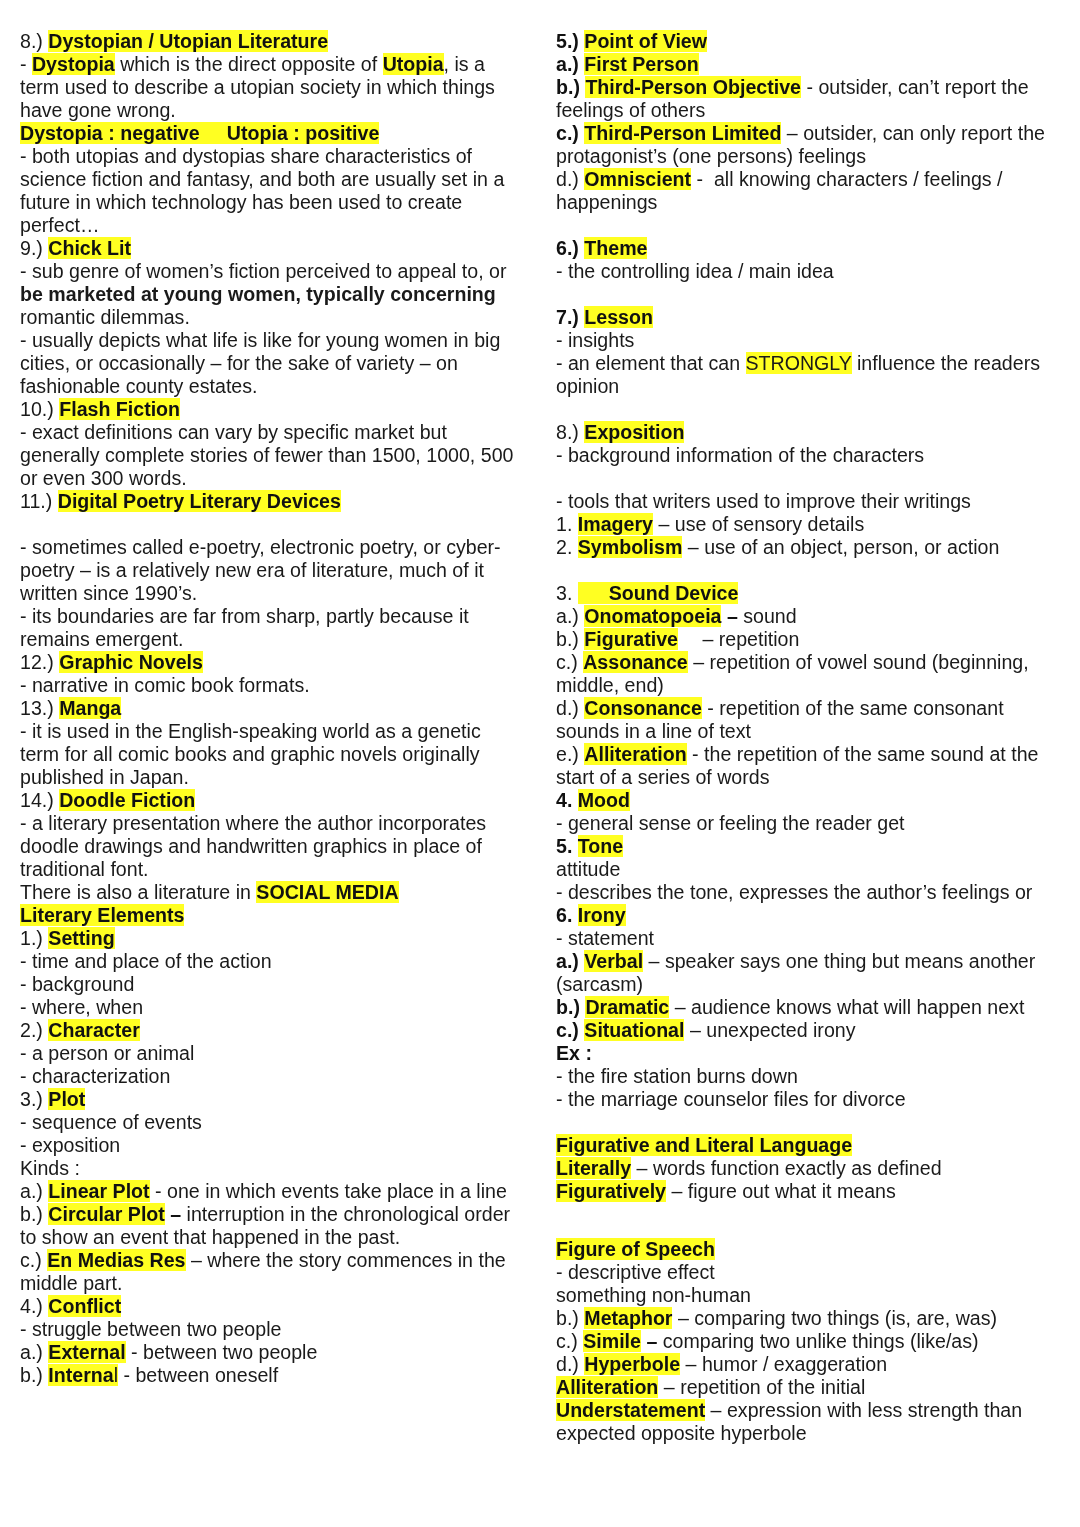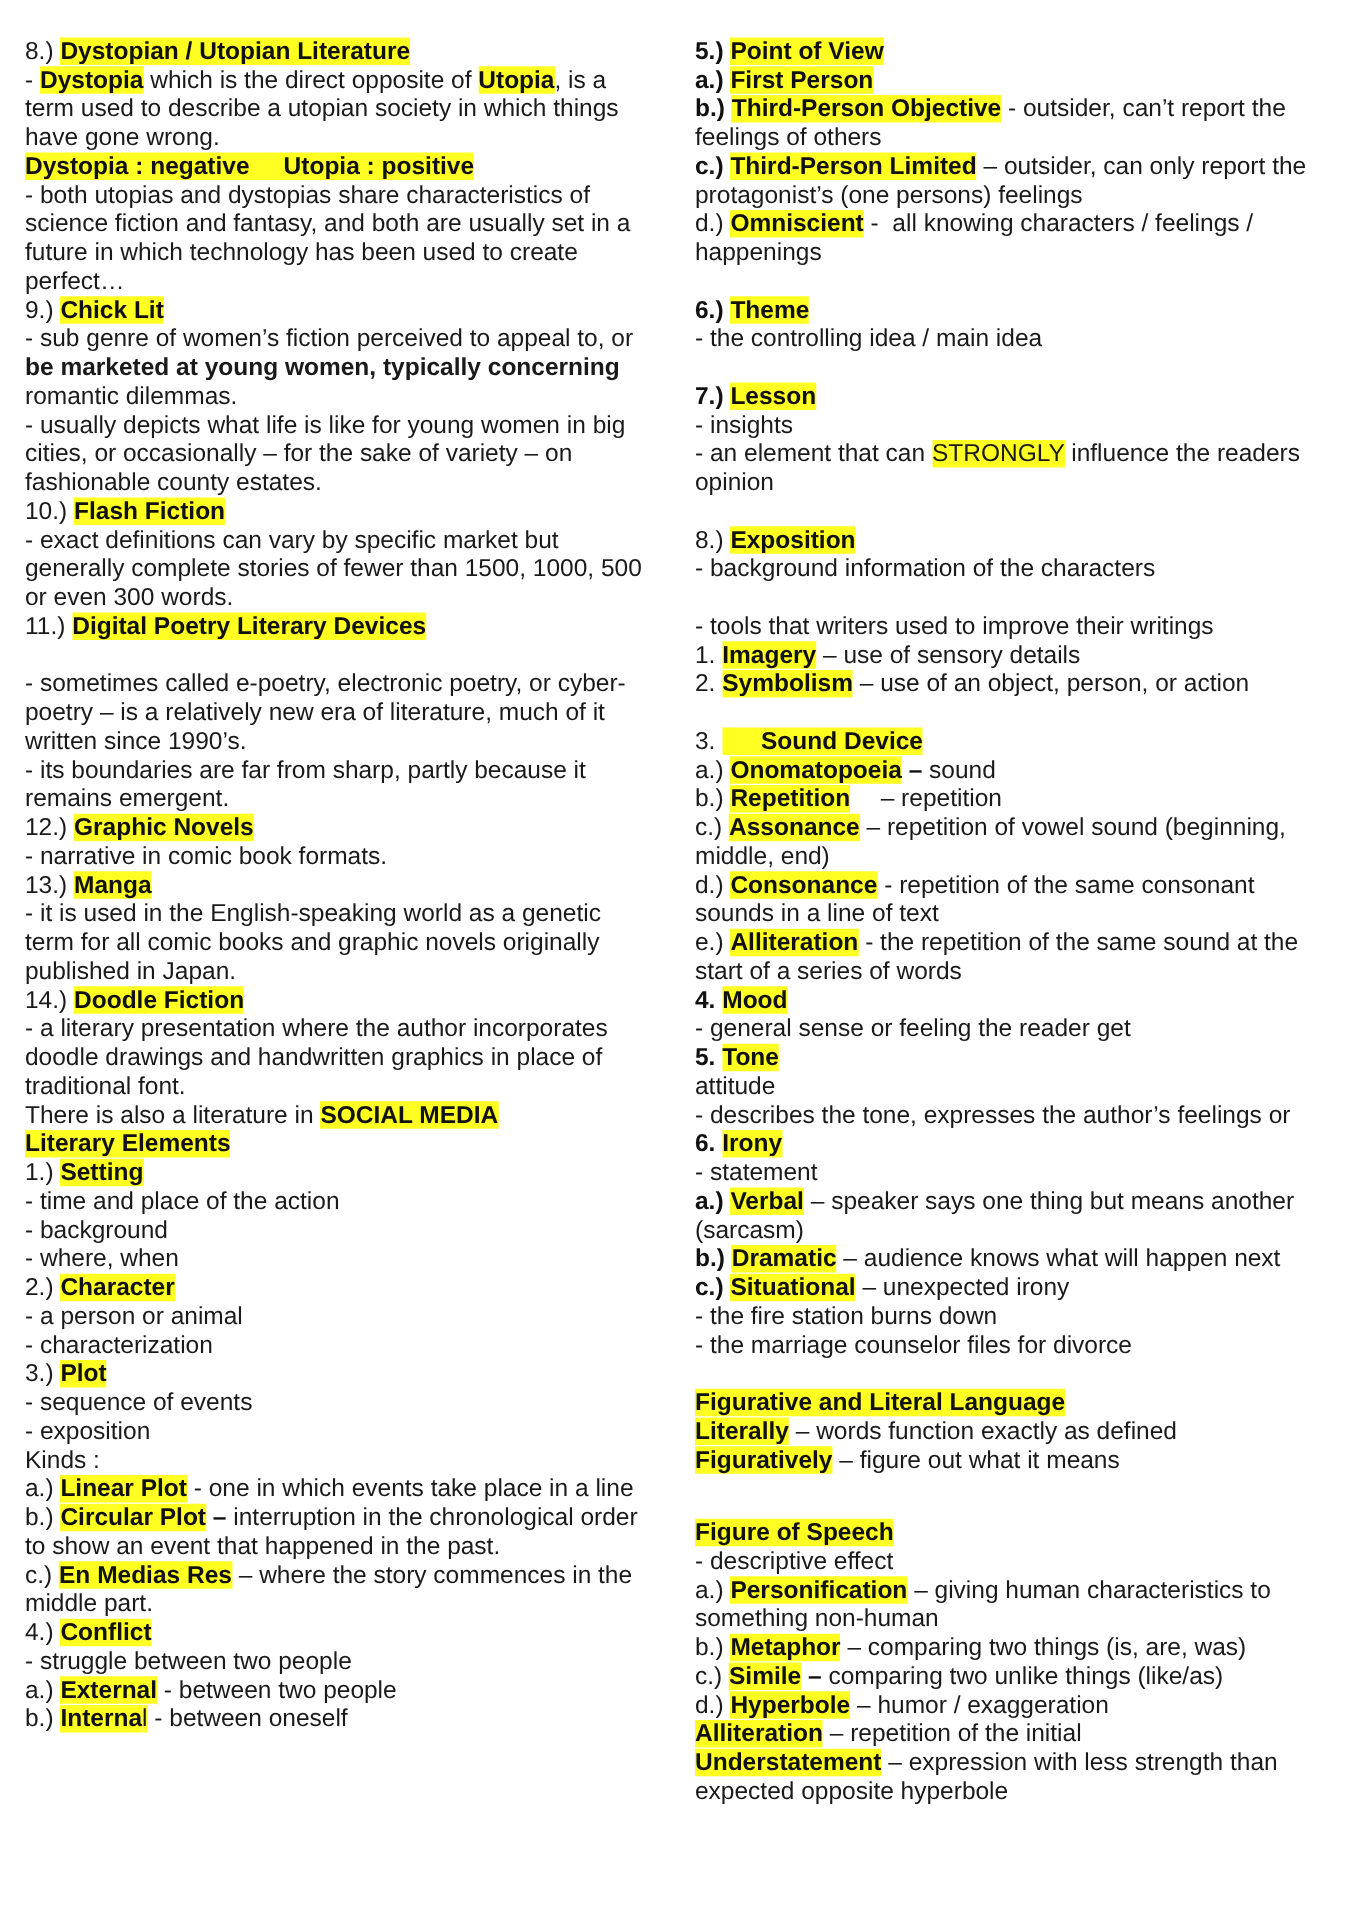--- a/index.html
+++ b/index.html
@@ -101,49 +101,49 @@
     <div class="blank"></div>
     <div class="line"><span class="" style="white-space: pre;">8.) </span><span class="b hl" style="white-space: pre;">Exposition</span></div>
     <div class="line"><span class="" style="white-space: pre;">- background information of the characters</span></div>
     <div class="blank"></div>
     <div class="line"><span class="" style="white-space: pre;">- tools that writers used to improve their writings</span></div>
     <div class="line"><span class="" style="white-space: pre;">1. </span><span class="b hl" style="white-space: pre;">Imagery</span><span class="" style="white-space: pre;"> – use of sensory details</span></div>
     <div class="line"><span class="" style="white-space: pre;">2. </span><span class="b hl" style="white-space: pre;">Symbolism</span><span class="" style="white-space: pre;"> – use of an object, person, or action</span></div>
     <div class="blank"></div>
     <div class="line"><span class="" style="white-space: pre;">3. </span><span class="b hl" style="white-space: pre; padding-left: 31px;">Sound Device</span></div>
     <div class="line"><span class="" style="white-space: pre;">a.) </span><span class="b hl" style="white-space: pre;">Onomatopoeia</span><span class="b" style="white-space: pre;"> –</span><span class="" style="white-space: pre;"> sound</span></div>
-    <div class="line"><span class="" style="white-space: pre;">b.) </span><span class="b hl" style="white-space: pre;">Repetition</span><span class="" style="white-space: pre; padding-left: 19px;"> – repetition</span></div>
+    <div class="line"><span class="" style="white-space: pre;">b.) </span><span class="b hl" style="white-space: pre;">Figurative</span><span class="" style="white-space: pre; padding-left: 19px;"> – repetition</span></div>
     <div class="line"><span class="" style="white-space: pre;">c.) </span><span class="b hl" style="white-space: pre;">Assonance</span><span class="" style="white-space: pre;"> – repetition of vowel sound (beginning,</span></div>
     <div class="line"><span class="" style="white-space: pre;">middle, end)</span></div>
     <div class="line"><span class="" style="white-space: pre;">d.) </span><span class="b hl" style="white-space: pre;">Consonance</span><span class="" style="white-space: pre;"> - repetition of the same consonant</span></div>
     <div class="line"><span class="" style="white-space: pre;">sounds in a line of text</span></div>
     <div class="line"><span class="" style="white-space: pre;">e.) </span><span class="b hl" style="white-space: pre;">Alliteration</span><span class="" style="white-space: pre;"> - the repetition of the same sound at the</span></div>
     <div class="line"><span class="" style="white-space: pre;">start of a series of words</span></div>
     <div class="line"><span class="b" style="white-space: pre;">4. </span><span class="b hl" style="white-space: pre;">Mood</span></div>
     <div class="line"><span class="" style="white-space: pre;">- general sense or feeling the reader get</span></div>
     <div class="line"><span class="b" style="white-space: pre;">5. </span><span class="b hl" style="white-space: pre;">Tone</span></div>
     <div class="line"><span class="" style="white-space: pre;">attitude</span></div>
     <div class="line"><span class="" style="white-space: pre;">- describes the tone, expresses the author’s feelings or</span></div>
     <div class="line"><span class="b" style="white-space: pre;">6. </span><span class="b hl" style="white-space: pre;">Irony</span></div>
     <div class="line"><span class="" style="white-space: pre;">- statement</span></div>
     <div class="line"><span class="b" style="white-space: pre;">a.) </span><span class="b hl" style="white-space: pre;">Verbal</span><span class="" style="white-space: pre;"> – speaker says one thing but means another</span></div>
     <div class="line"><span class="" style="white-space: pre;">(sarcasm)</span></div>
     <div class="line"><span class="b" style="white-space: pre;">b.) </span><span class="b hl" style="white-space: pre;">Dramatic</span><span class="" style="white-space: pre;"> – audience knows what will happen next</span></div>
     <div class="line"><span class="b" style="white-space: pre;">c.) </span><span class="b hl" style="white-space: pre;">Situational</span><span class="" style="white-space: pre;"> – unexpected irony</span></div>
+    <div class="line"><span class="b" style="white-space: pre;">Ex :</span></div>
     <div class="line"><span class="" style="white-space: pre;">- the fire station burns down</span></div>
     <div class="line"><span class="" style="white-space: pre;">- the marriage counselor files for divorce</span></div>
     <div class="blank"></div>
     <div class="line"><span class="b hl" style="white-space: pre;">Figurative and Literal Language</span></div>
     <div class="line"><span class="b hl" style="white-space: pre;">Literally</span><span class="" style="white-space: pre;"> – words function exactly as defined</span></div>
     <div class="line"><span class="b hl" style="white-space: pre;">Figuratively</span><span class="" style="white-space: pre;"> – figure out what it means</span></div>
     <div class="blank"></div>
     <div class="blank" style="height: 12px;"></div>
     <div class="line"><span class="b hl" style="white-space: pre;">Figure of Speech</span></div>
     <div class="line"><span class="" style="white-space: pre;">- descriptive effect</span></div>
-    <div class="line"><span class="" style="white-space: pre;">a.) </span><span class="b hl" style="white-space: pre;">Personification</span><span class="" style="white-space: pre;"> – giving human characteristics to</span></div>
     <div class="line"><span class="" style="white-space: pre;">something non-human</span></div>
     <div class="line"><span class="" style="white-space: pre;">b.) </span><span class="b hl" style="white-space: pre;">Metaphor</span><span class="" style="white-space: pre;"> – comparing two things (is, are, was)</span></div>
     <div class="line"><span class="" style="white-space: pre;">c.) </span><span class="b hl" style="white-space: pre;">Simile</span><span class="b" style="white-space: pre;"> –</span><span class="" style="white-space: pre;"> comparing two unlike things (like/as)</span></div>
     <div class="line"><span class="" style="white-space: pre;">d.) </span><span class="b hl" style="white-space: pre;">Hyperbole</span><span class="" style="white-space: pre;"> – humor / exaggeration</span></div>
     <div class="line"><span class="b hl" style="white-space: pre;">Alliteration</span><span class="" style="white-space: pre;"> – repetition of the initial</span></div>
     <div class="line"><span class="b hl" style="white-space: pre;">Understatement</span><span class="" style="white-space: pre;"> – expression with less strength than</span></div>
     <div class="line"><span class="" style="white-space: pre;">expected opposite hyperbole</span></div>
   </div>
 
 </body></html>

